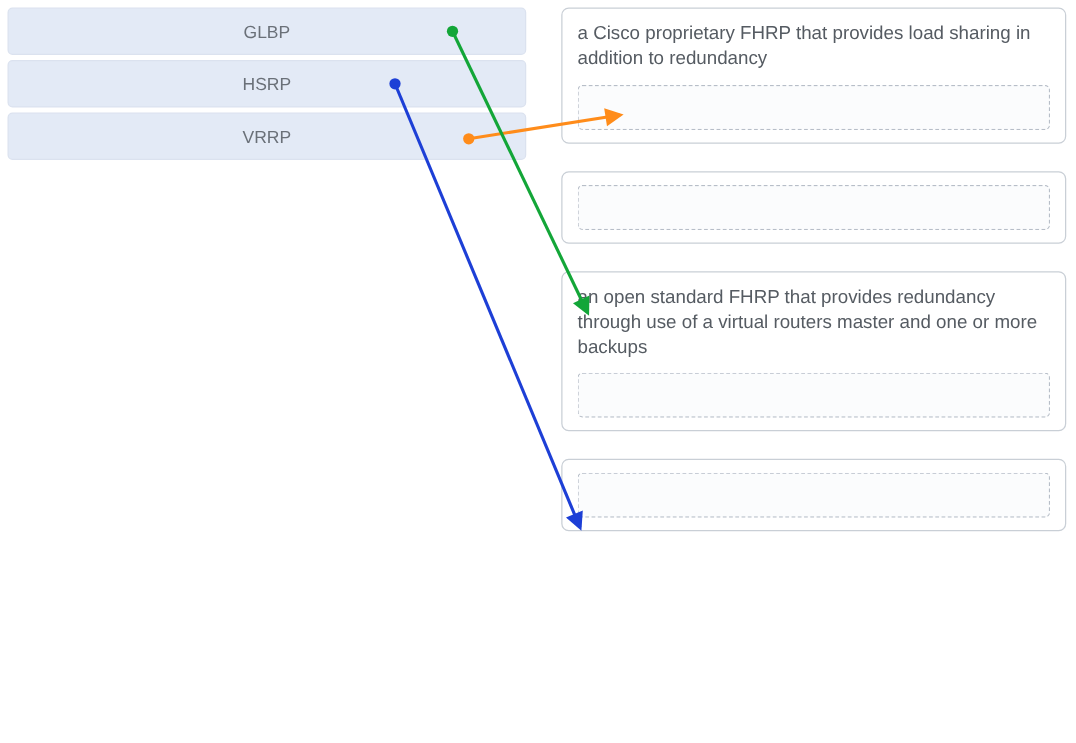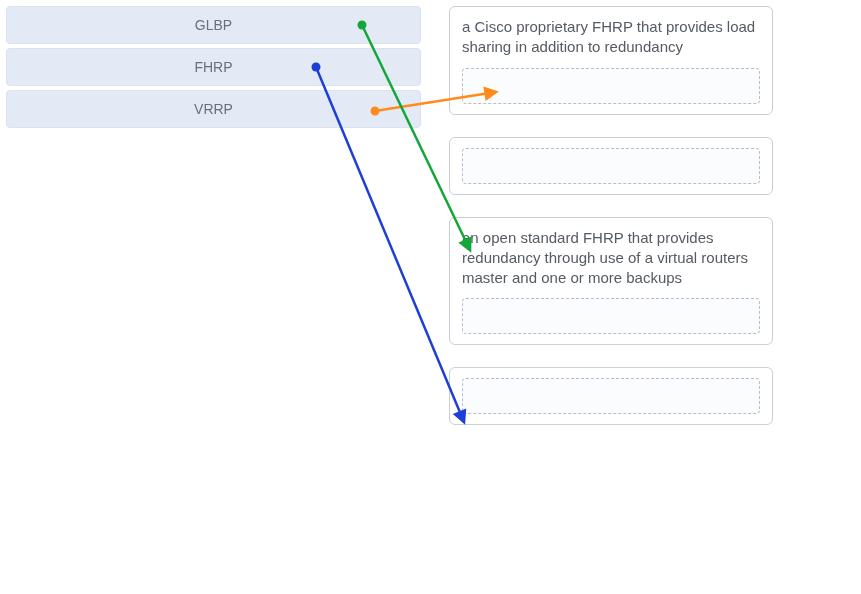--- a/index.html
+++ b/index.html
@@ -44,21 +44,21 @@
 
   
   .right-col {
     position: absolute;
     left: 449px;
     top: 6px;
     width: 404px;
   }
   .card {
     box-sizing: border-box;
-    width: 324px;
+    width: 404px;
     border: 1px solid #c9cfd6;
     border-radius: 6px;
     padding: 10px 12px 10px 12px;
     margin-bottom: 22px;
     background: #ffffff;
   }
   .card-desc {
     line-height: 1.35;
     color: #555b62;
     margin-bottom: 10px;
@@ -84,21 +84,21 @@
 </head>
 <body>
 
 <div class="stage">
 
   <div class="left-col">
     <div class="left-item">
       <span>GLBP</span>
     </div>
     <div class="left-item">
-      <span>FHRP</span>
+      <span>HSRP</span>
     </div>
     <div class="left-item">
       <span>VRRP</span>
     </div>
   </div>
 
   <div class="right-col">
 
     <div class="card">
       <div class="card-desc">a Cisco proprietary FHRP that provides load sharing in addition to redundancy</div>

